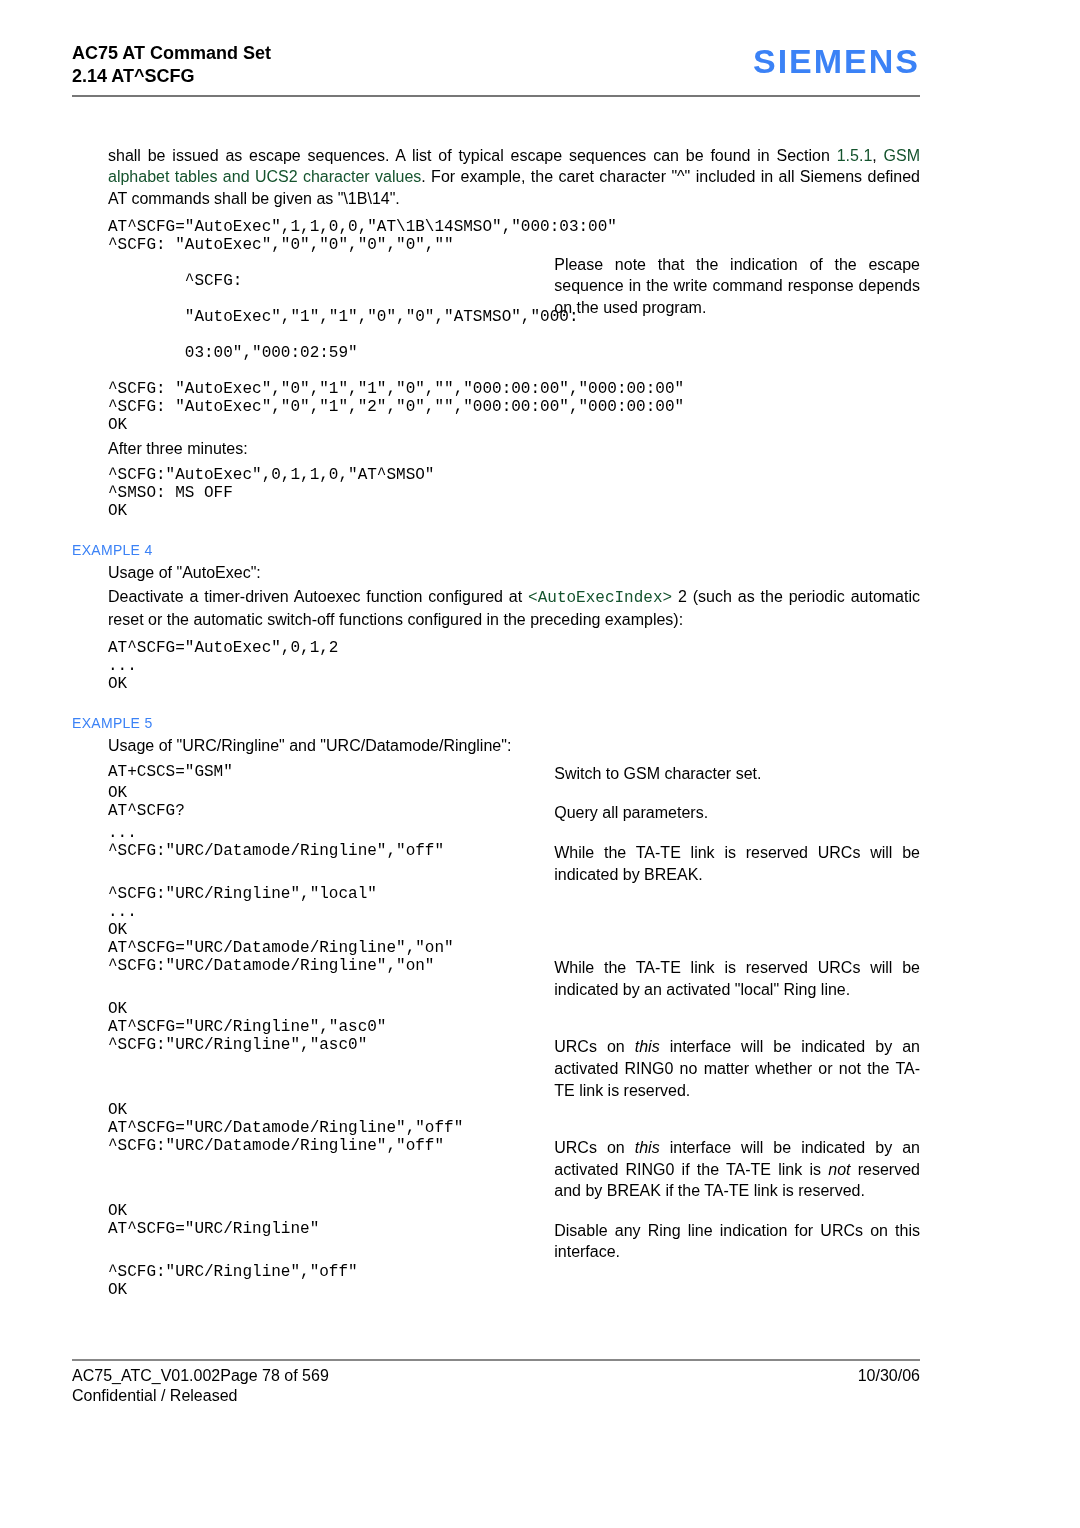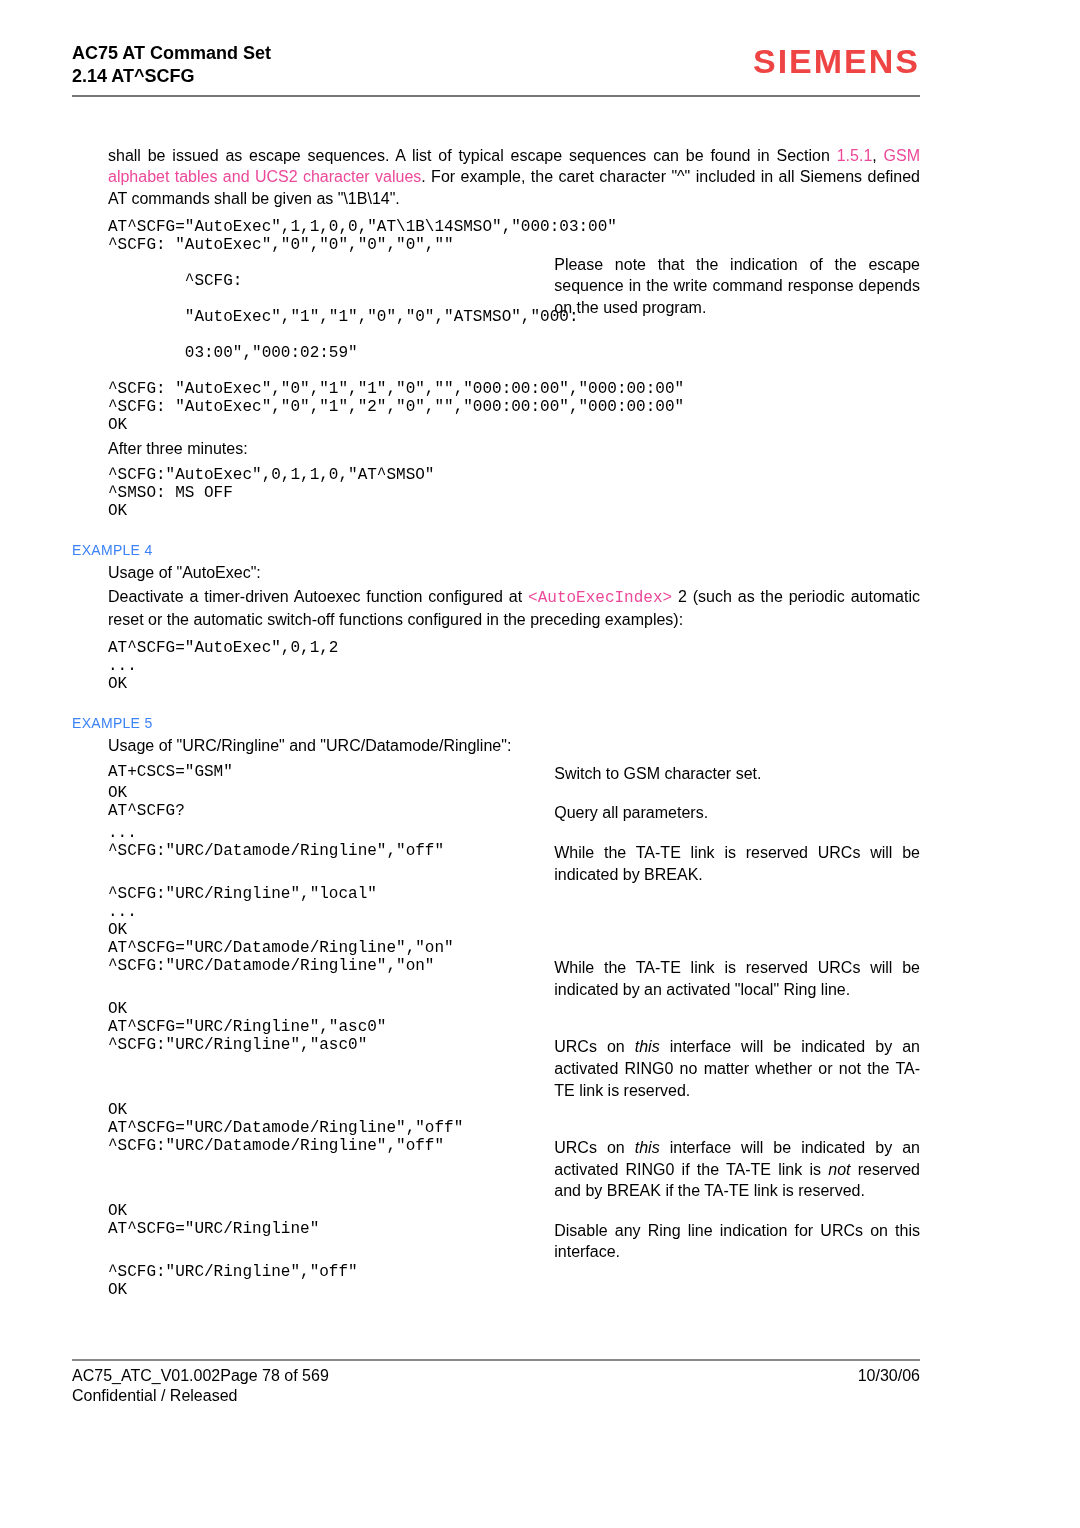--- a/index.html
+++ b/index.html
@@ -2,26 +2,26 @@
 <html><head>
 <meta charset="utf-8">
 <style>
   * { box-sizing: border-box; margin: 0; padding: 0; }
   html, body { width: 1080px; background: #fff; font-family: Arial, Helvetica, sans-serif; color: #000; }
   .page { width: 992px; min-height: 1528px; padding: 42px 72px 50px 72px; position: relative; }
   .header { display: flex; justify-content: space-between; align-items: flex-start; margin-bottom: 4px; }
   .header-left { font-size: 18px; line-height: 1.3; }
   .hdr-title { font-weight: bold; }
   .hdr-sub { font-weight: bold; }
-  .header-right { font-family: Arial, sans-serif; font-weight: 700; font-size: 34px; letter-spacing: 2px; color: #ef4444; }
+  .header-right { font-family: Arial, sans-serif; font-weight: 700; font-size: 34px; letter-spacing: 2px; color: #3b82f6; }
   .hr1 { border: none; border-top: 2px solid #777; margin-top: 6px; margin-bottom: 48px; }
 
   .body-text, .indented { font-size: 16px; line-height: 1.35; }
   .indented { margin-left: 36px; }
-  .link { color: #ec4899; }
+  .link { color: #14532d; }
 
   .code-area { margin-left: 36px; margin-top: 8px; }
   .code-row { display: flex; align-items: flex-start; }
   .code-left { font-family: "Courier New", monospace; font-size: 16px; white-space: pre; color: #000; flex: 0 0 52%; min-width: 0; }
   .code-full { font-family: "Courier New", monospace; font-size: 16px; white-space: pre-wrap; color: #000; width: 100%; }
   .code-right { font-size: 16px; line-height: 1.35; flex: 1; padding-left: 24px; text-align: justify; }
   .just { text-align: justify; }
 
   .section-label { font-size: 14px; color: #3b82f6; margin-top: 22px; margin-bottom: 6px; letter-spacing: 0.3px; }
   .sub-head { font-size: 16px; margin-left: 36px; margin-bottom: 4px; }

